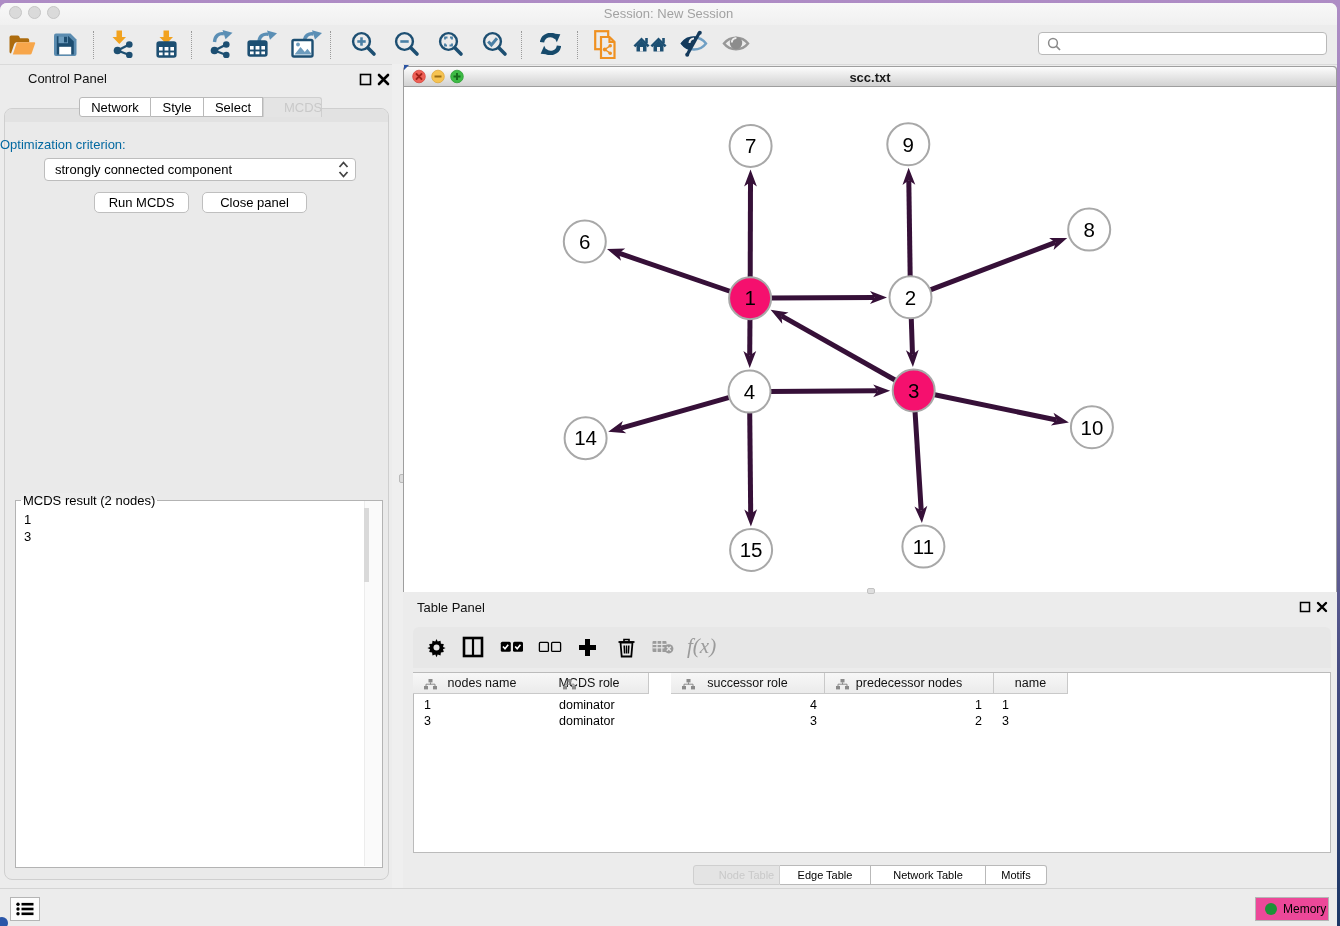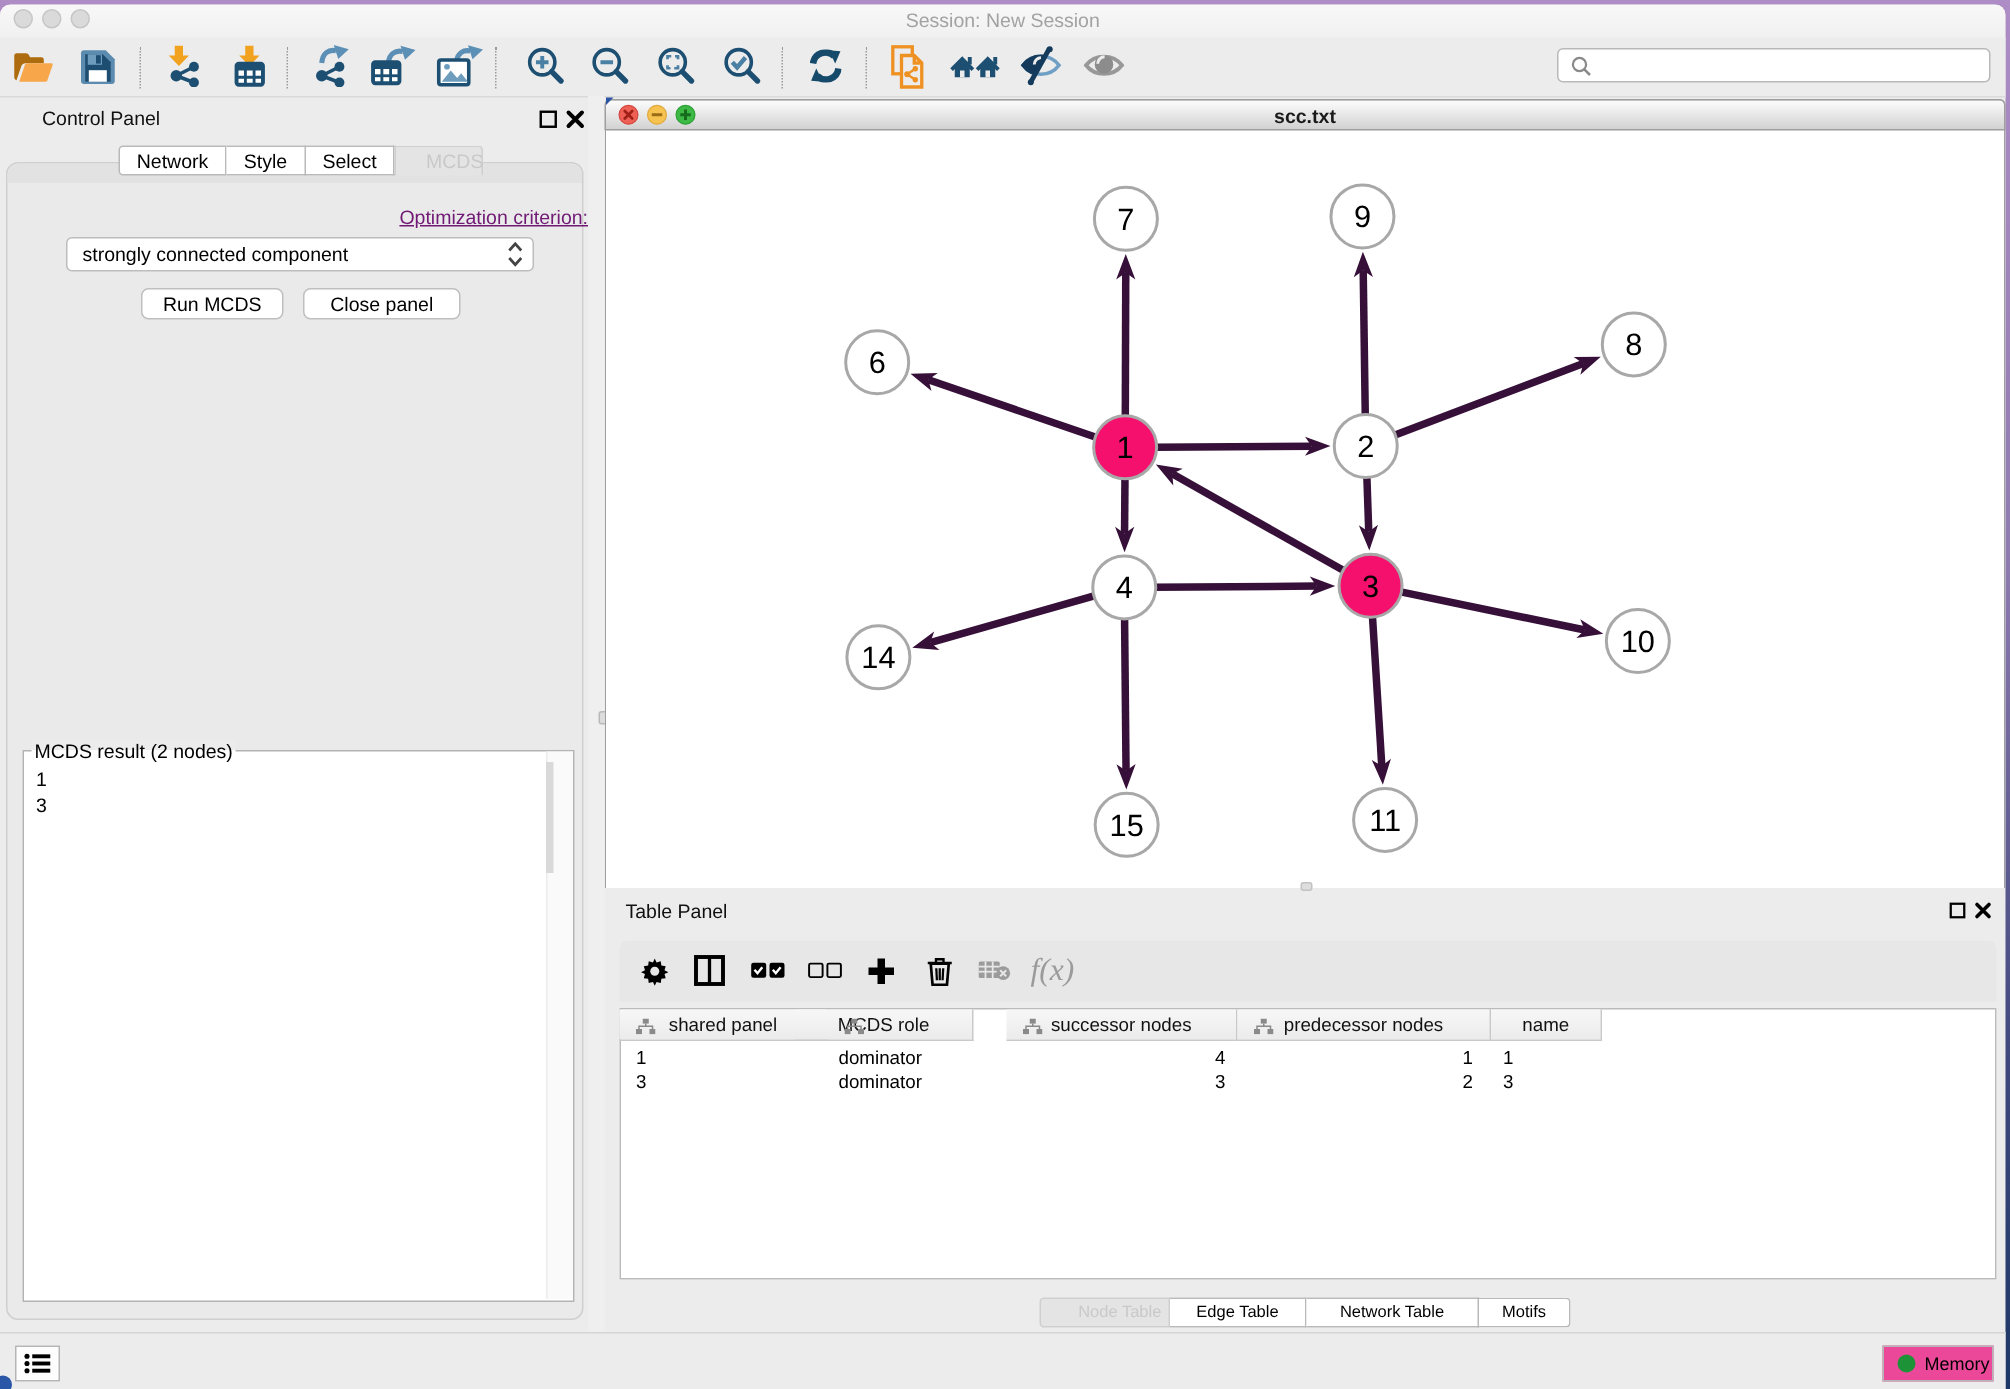--- a/index.html
+++ b/index.html
@@ -12,21 +12,21 @@
 .sep{position:absolute;top:6px;height:28px;width:0;border-left:1px dotted #9a9a9a;}
 .ticon{position:absolute;top:30px;}
 #searchbox{position:absolute;left:1038px;top:32px;width:289px;height:23px;background:#fff;border:1px solid #b9b9b9;border-radius:4px;box-sizing:border-box;}
 
 #cp-head{position:absolute;left:0;top:64px;width:392px;height:28px;}
 #cp-title{position:absolute;left:28px;top:71px;font-size:13px;color:#111;}
 #cp-box{position:absolute;left:4px;top:108px;width:385px;height:772px;background:#eaeaea;border:1px solid #cfcfcf;border-radius:8px;box-sizing:border-box;}
 #cp-box-top{position:absolute;left:5px;top:109px;width:383px;height:13px;background:#e2e2e2;border-radius:7px 7px 0 0;}
 .tab{position:absolute;top:97px;height:20px;box-sizing:border-box;background:#fff;border:1px solid #b9b9b9;font-size:13px;color:#000;text-align:center;line-height:19px;}
 .tabsel{background:#e4e4e4;color:#c9c9c9;border-color:#cfcfcf;border-bottom:none;padding-left:20px;}
-#opt-label{position:absolute;left:0px;top:137px;width:392px;text-align:right;font-size:13px;color:#701a75;text-decoration:underline;}
+#opt-label{position:absolute;left:0px;top:137px;width:392px;text-align:left;font-size:13px;color:#0369a1;}
 #dropdown{position:absolute;left:44px;top:158px;width:312px;height:23px;background:#fff;border:1px solid #bdbdbd;border-radius:4px;box-sizing:border-box;font-size:13px;color:#000;line-height:21px;padding-left:10px;}
 .btn{position:absolute;top:192px;height:21px;background:#fff;border:1px solid #bfbfbf;border-radius:5px;box-sizing:border-box;font-size:13px;color:#000;text-align:center;line-height:19px;}
 #mcds-box{position:absolute;left:15px;top:500px;width:368px;height:368px;background:#fff;border:1px solid #b3b3b3;box-sizing:border-box;}
 #mcds-title{position:absolute;left:21px;top:493px;font-size:13px;color:#000;padding:0 2px;background:linear-gradient(#ececec 0 7px,#ffffff 7px);}
 #mcds-sb{position:absolute;left:364px;top:501px;width:17px;height:365px;background:#fafafa;border-left:1px solid #ececec;}
 #mcds-sb-th{position:absolute;left:364px;top:508px;width:5px;height:74px;background:#d9d9d9;}
 .mline{position:absolute;left:24px;font-size:13px;color:#000;}
 #vsplit{position:absolute;left:392px;top:64px;width:11px;height:824px;background:#efefef;}
 #vhandle{position:absolute;left:399px;top:474px;width:7px;height:9px;background:#dcdcdc;border:1px solid #b9b9b9;box-sizing:border-box;border-radius:2px;}
 
@@ -346,23 +346,23 @@
       <line x1="0.5" y1="4.4" x2="14.5" y2="4.4"></line>
       <line x1="0.5" y1="7.8" x2="14.5" y2="7.8"></line>
       <line x1="5" y1="1" x2="5" y2="12"></line>
       <line x1="9.8" y1="1" x2="9.8" y2="12"></line>
     </g>
  <circle cx="16.8" cy="8.8" r="4.6" fill="#9b9b9b"></circle>
  <path d="M14.8 6.8 l4 4 M18.8 6.8 l-4 4" stroke="#e7e7e7" stroke-width="1.3"></path>
 </svg>
 <div class="abs" style="left:687px;top:634px;font-family:'Liberation Serif',serif;font-style:italic;font-size:21px;color:#9b9b9b;"><i>f</i>(<i>x</i>)</div>
 <div id="tblbox"></div>
-<div class="hcell" style="left:413px;width:139px;">shared panel</div>
+<div class="hcell" style="left:413px;width:139px;">nodes name</div>
 <div class="hcell" style="left:530px;width:119px;">MCDS role</div>
-<div class="hcell" style="left:671px;width:154px;">successor nodes</div>
+<div class="hcell" style="left:671px;width:154px;">successor role</div>
 <div class="hcell" style="left:825px;width:169px;">predecessor nodes</div>
 <div class="hcell" style="left:994px;width:74px;">name</div>
 <svg class="hicon" style="left:424px;" width="13" height="11" viewBox="0 0 13 11">
     <g fill="#8a8a8a">
       <rect x="4.5" y="0" width="4" height="3.4"></rect>
       <rect x="0" y="7" width="4" height="3.4"></rect>
       <rect x="9" y="7" width="4" height="3.4"></rect>
     </g>
     <path d="M6.5 3.4 v2 M2 7 v-1.8 h9 V7" stroke="#8a8a8a" fill="none"></path>
   </svg>

